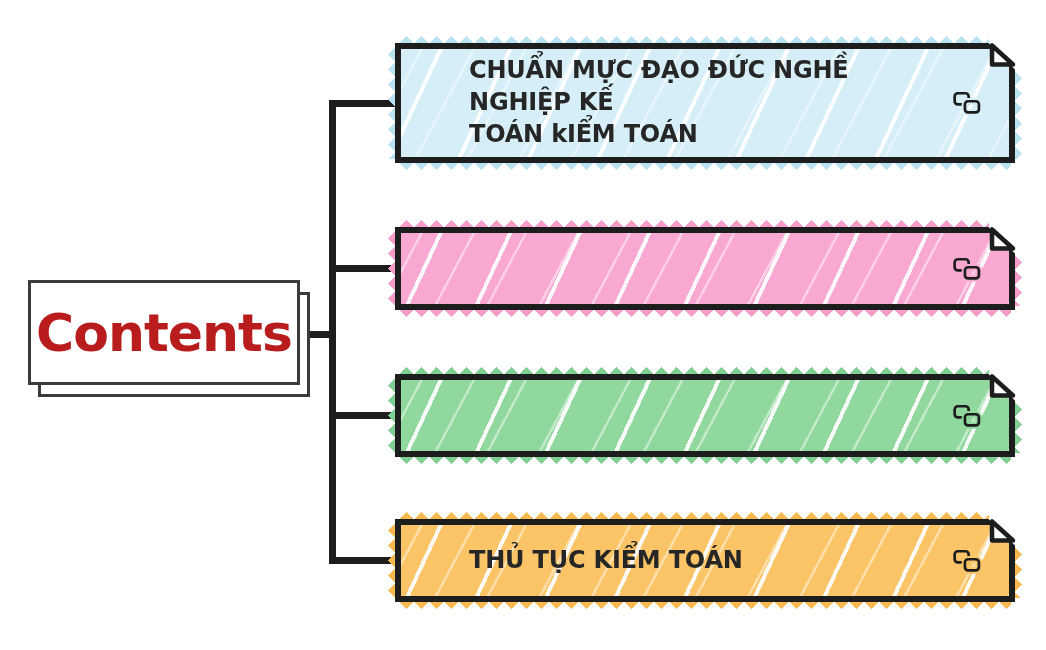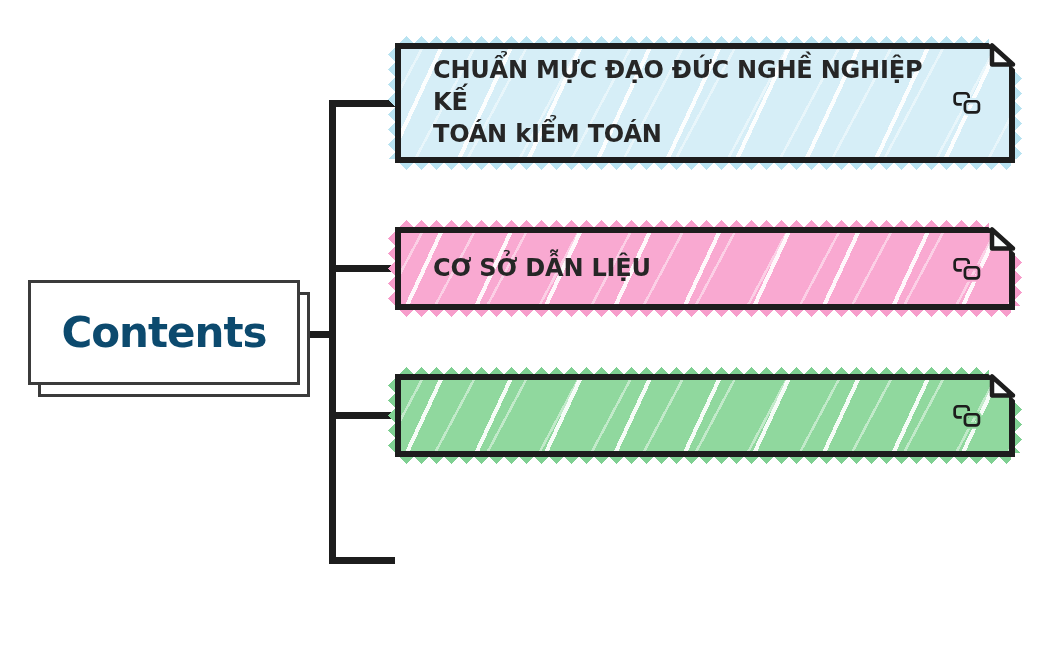--- a/index.html
+++ b/index.html
@@ -15,21 +15,21 @@
   .contents-shadow{
     position:absolute;width:272px;height:105px;background:#ffffff;
     border:3px solid #3b3b3b;box-sizing:border-box;
   }
   .contents-box{
     position:absolute;width:272px;height:105px;background:#ffffff;
     border:3px solid #3b3b3b;box-sizing:border-box;
     display:flex;align-items:center;justify-content:center;
   }
   .contents-box .root-label{
-    font-size:42px;font-weight:700;color:#0c4a6e;letter-spacing:-1px;
+    font-size:52px;font-weight:700;color:#b91c1c;letter-spacing:-1px;
   }
 
   
   .node{position:absolute;}
   .card{
     position:absolute;inset:0;box-sizing:border-box;
     background:var(--fill);
     border:6px solid #1d1d1d;
     display:flex;align-items:center;
     z-index:1;
@@ -40,21 +40,21 @@
     background:
       repeating-linear-gradient(115deg,
         rgba(255,255,255,0) 0 34px, rgba(255,255,255,.92) 34px 38px, rgba(255,255,255,0) 38px 63px),
       repeating-linear-gradient(118deg,
         rgba(255,255,255,0) 0 17px, rgba(255,255,255,.45) 17px 19.5px, rgba(255,255,255,0) 19.5px 46px);
   }
   .node-label{
     position:relative;z-index:2;flex:1;
     padding:0 72px 0 32px;
     font-size:24px;line-height:1.33;font-weight:700;color:#262626;
-    letter-spacing:-0.2px;white-space:pre-line;
+    letter-spacing:-0.2px;white-space:pre-line;margin-left:36px;
   }
   .link-icon{
     position:absolute;right:28px;top:50%;transform:translateY(-50%);
     z-index:2;overflow:visible;
   }
   .fold{
     position:absolute;top:-0.5px;right:-0.5px;z-index:3;overflow:visible;
   }
 
   
@@ -104,21 +104,20 @@
       <path d="M6 2.5 L6 21.5 L27 21.5 Z" fill="#fbfdfe" stroke="#1d1d1d" stroke-width="4.5" stroke-linejoin="round"></path>
     </svg>
   </div>
 
   <div class="node" style="left: 395px; top: 227px; width: 620px; height: 83px; --fill: #f9a9d1; --zig: #f79dcb;">
     <div class="zz t"></div>
     <div class="zz b"></div>
     <div class="zz l"></div>
     <div class="zz r"></div>
     <div class="card">
-      <span class="node-label">CƠ SỞ DẪN LIỆU</span>
       <svg class="link-icon" width="28" height="23" viewBox="0 0 27 22">
         <rect x="1.6" y="1.6" width="13.5" height="10.8" rx="3" fill="none" stroke="#1d1d1d" stroke-width="2.6"></rect>
         <rect x="11.5" y="9.3" width="13.5" height="10.8" rx="3" fill="none" stroke="var(--fill)" stroke-width="6.2"></rect>
         <rect x="11.5" y="9.3" width="13.5" height="10.8" rx="3" fill="none" stroke="#1d1d1d" stroke-width="2.6"></rect>
       </svg>
     </div>
     <svg class="fold" width="30" height="28" viewBox="0 0 30 28">
       <path d="M2.5 0 H30 V27.5 Z" fill="#ffffff"></path>
       <path d="M6 2.5 L6 21.5 L27 21.5 Z" fill="#fbfdfe" stroke="#1d1d1d" stroke-width="4.5" stroke-linejoin="round"></path>
     </svg>
@@ -135,14 +134,32 @@
         <rect x="11.5" y="9.3" width="13.5" height="10.8" rx="3" fill="none" stroke="var(--fill)" stroke-width="6.2"></rect>
         <rect x="11.5" y="9.3" width="13.5" height="10.8" rx="3" fill="none" stroke="#1d1d1d" stroke-width="2.6"></rect>
       </svg>
     </div>
     <svg class="fold" width="30" height="28" viewBox="0 0 30 28">
       <path d="M2.5 0 H30 V27.5 Z" fill="#ffffff"></path>
       <path d="M6 2.5 L6 21.5 L27 21.5 Z" fill="#fbfdfe" stroke="#1d1d1d" stroke-width="4.5" stroke-linejoin="round"></path>
     </svg>
   </div>
 
+  <div class="node" style="left: 395px; top: 519px; width: 620px; height: 83px; --fill: #fbc466; --zig: #f9b951;">
+    <div class="zz t"></div>
+    <div class="zz b"></div>
+    <div class="zz l"></div>
+    <div class="zz r"></div>
+    <div class="card">
+      <span class="node-label">THỦ TỤC KIỂM TOÁN</span>
+      <svg class="link-icon" width="28" height="23" viewBox="0 0 27 22">
+        <rect x="1.6" y="1.6" width="13.5" height="10.8" rx="3" fill="none" stroke="#1d1d1d" stroke-width="2.6"></rect>
+        <rect x="11.5" y="9.3" width="13.5" height="10.8" rx="3" fill="none" stroke="var(--fill)" stroke-width="6.2"></rect>
+        <rect x="11.5" y="9.3" width="13.5" height="10.8" rx="3" fill="none" stroke="#1d1d1d" stroke-width="2.6"></rect>
+      </svg>
+    </div>
+    <svg class="fold" width="30" height="28" viewBox="0 0 30 28">
+      <path d="M2.5 0 H30 V27.5 Z" fill="#ffffff"></path>
+      <path d="M6 2.5 L6 21.5 L27 21.5 Z" fill="#fbfdfe" stroke="#1d1d1d" stroke-width="4.5" stroke-linejoin="round"></path>
+    </svg>
+  </div>
 
 </div>
 
 </body></html>

